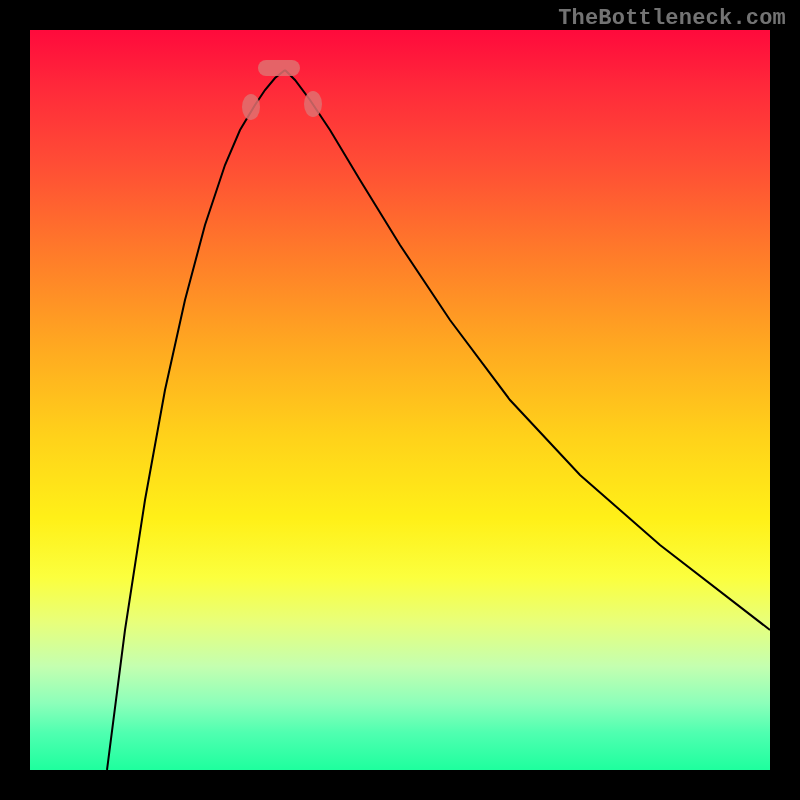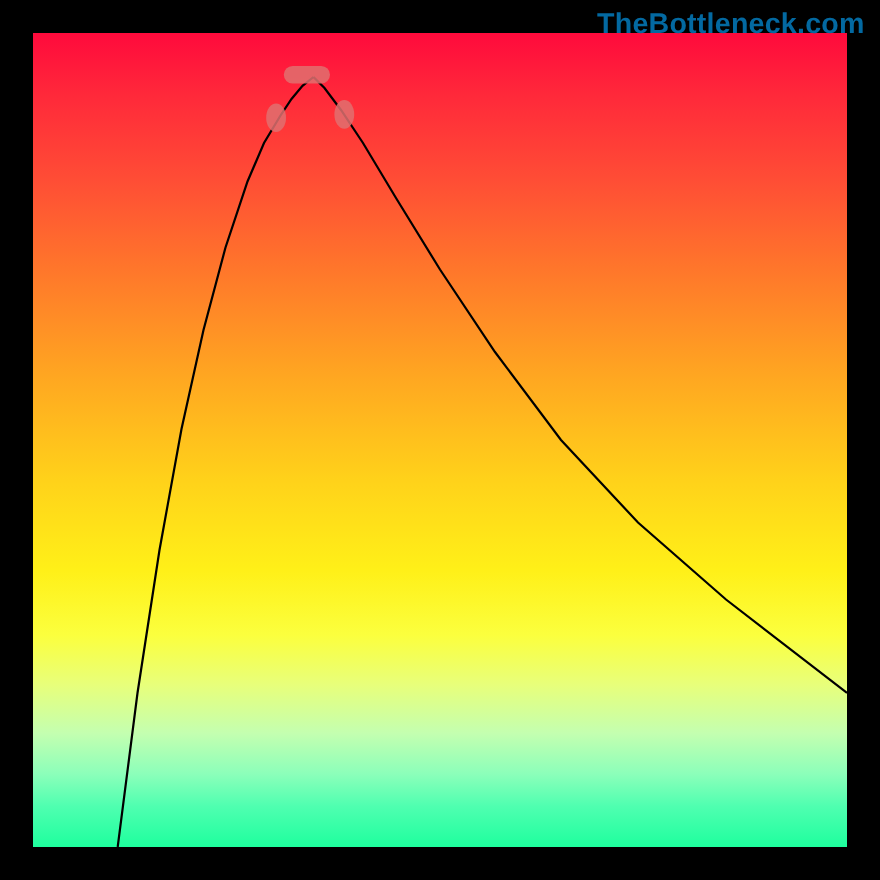--- a/index.html
+++ b/index.html
@@ -30,24 +30,24 @@
       #c4ffb0 86%,
       #8cffba 91%,
       #4fffb0 95%,
       #1eff9e 100%
     );
   }
   .watermark {
     position: absolute;
     top: 6px;
     right: 14px;
-    font-family: Liberation Sans, sans-serif;
+    font-family: Liberation Mono, monospace;
     font-weight: 600;
-    font-size: 26px;
-    color: #0369a1;
+    font-size: 22px;
+    color: #737373;
     letter-spacing: 0.2px;
   }
   svg.overlay {
     position: absolute;
     left: 0; top: 0;
     width: 740px; height: 740px;
   }
   .curve {
     fill: none;
     stroke: #000;

